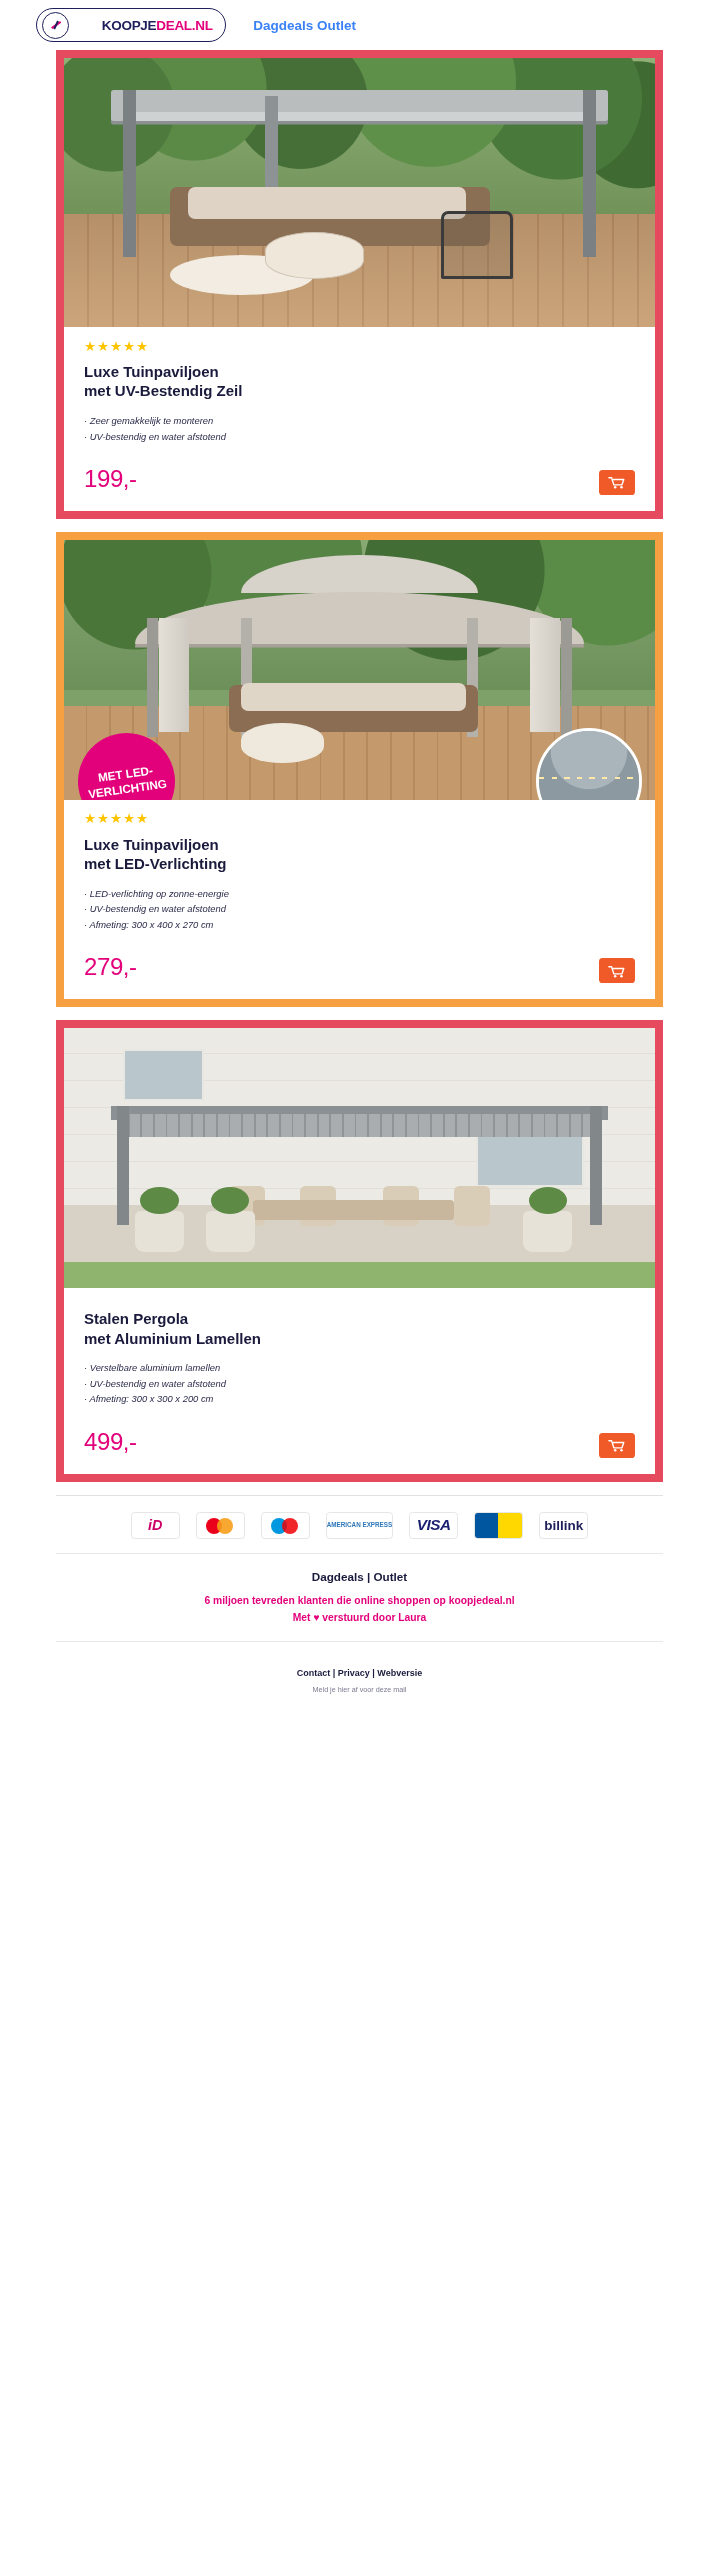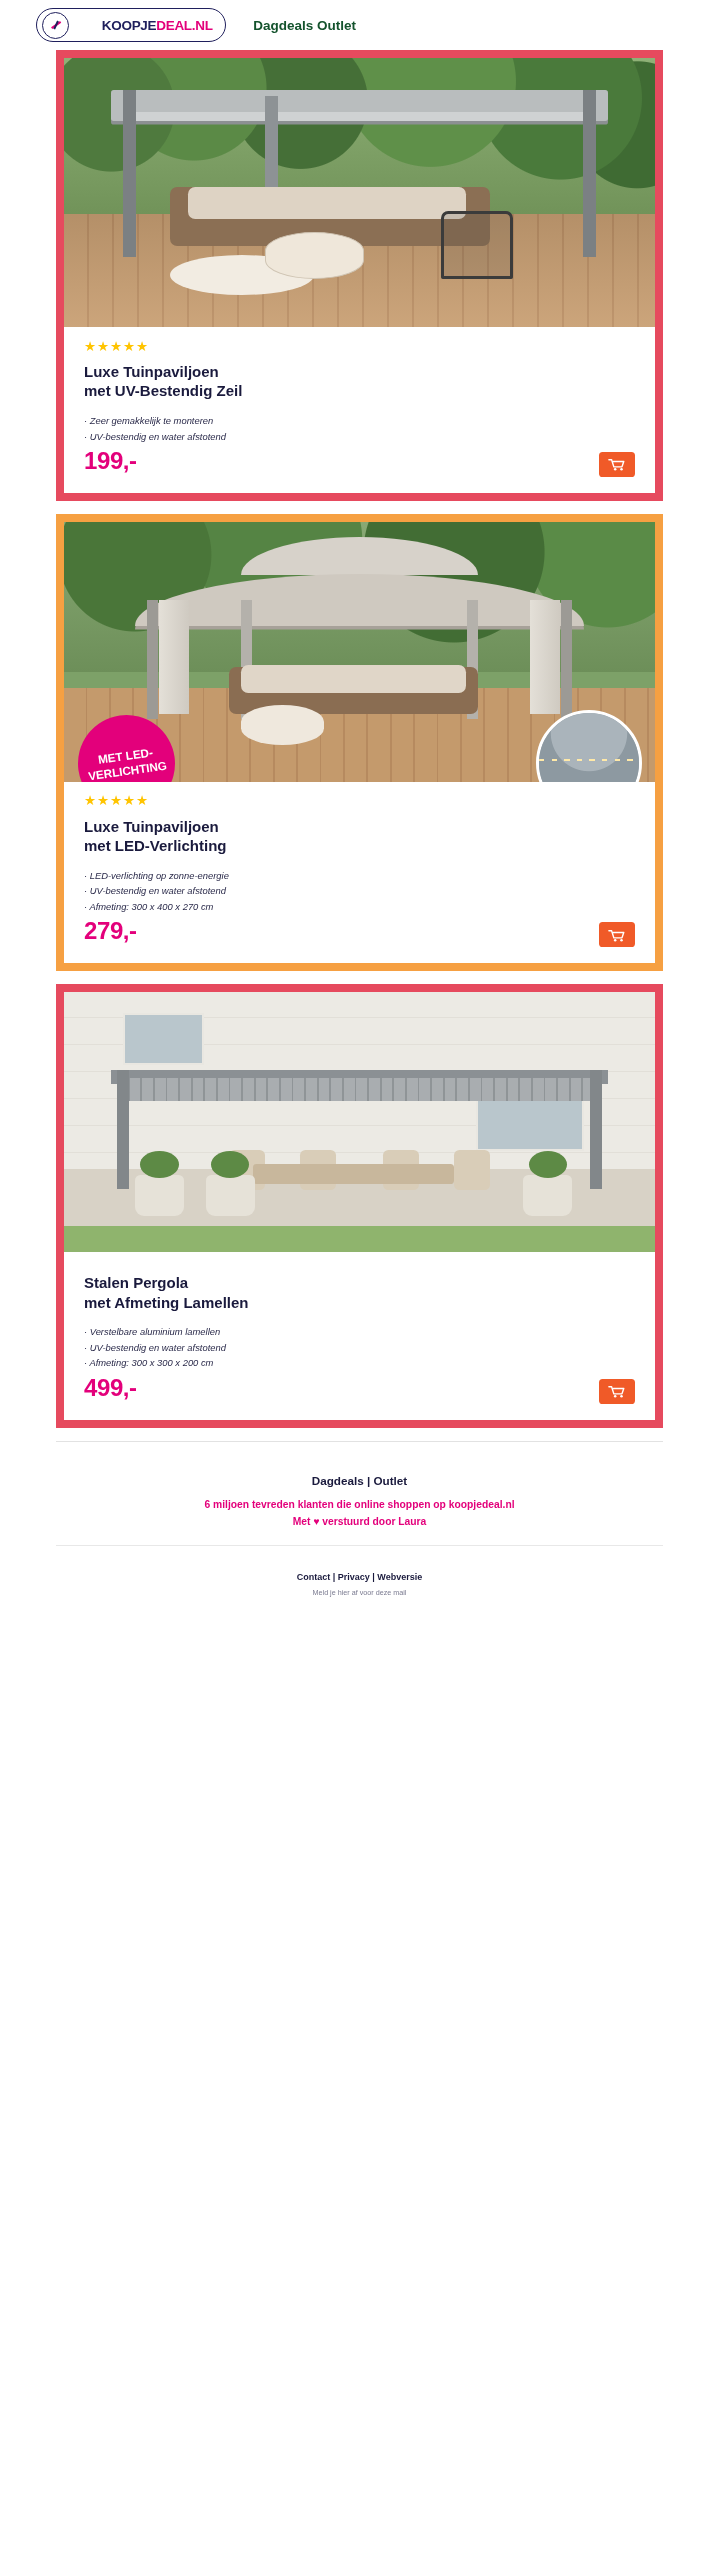--- a/index.html
+++ b/index.html
@@ -58,21 +58,21 @@
     font-size: 13.5px;
     font-weight: bold;
     letter-spacing: -0.3px;
     color: #1f1f5c;
     padding-left: 27px;
   }
   .logo-text .pink { color: #e3007b; }
   .header-title {
     font-size: 13.5px;
     font-weight: bold;
-    color: #14532d;
+    color: #3b82f6;
   }
 
   
   .card {
     margin: 0 56px 12.6px 56px;
     border: 8px solid #e64a5e;
     background: #fff;
   }
   .card.orange { border-color: #f6a042; }
   .card-photo {
@@ -92,23 +92,23 @@
     color: #1a1a3d;
   }
   .bullets {
     margin-top: 12.6px;
     font-size: 9.4px;
     line-height: 1.65;
     font-style: italic;
     color: #2a2a4a;
   }
   .price {
-    margin-top: 3px;
+    margin-top: 21px;
     font-size: 24px;
-    font-weight: bold;
+    font-weight: normal;
     color: #e3007b;
     letter-spacing: -0.4px;
   }
   .cta {
     position: absolute;
     right: 20px;
     bottom: 16px;
     width: 36px; height: 25px;
     background: #f05a28;
     border-radius: 3.6px;
@@ -423,39 +423,54 @@
         <div class="s3-table"></div>
         <div class="s3-plant s3-pl1"></div>
         <div class="s3-plant s3-pl2"></div>
         <div class="s3-plant s3-pl3"></div>
       </div>
     </div>
     <div class="card-body">
       <div class="stars"></div>
       <div class="prod-title">
         <span>Stalen Pergola</span><br>
-        <span>met Afmeting Lamellen</span>
+        <span>met Aluminium Lamellen</span>
       </div>
       <div class="bullets">
         <div>· Verstelbare aluminium lamellen</div>
         <div>· UV-bestendig en water afstotend</div>
         <div>· Afmeting: 300 x 300 x 200 cm</div>
       </div>
       <div class="price">499,-</div>
       <div class="cta">
         <svg width="18" height="14.4" viewBox="0 0 20 16" aria-hidden="true">
           <path d="M1 3 h3 l2.5 8 h9 l2-6 H6" fill="none" stroke="#fff" stroke-width="1.6" stroke-linecap="round" stroke-linejoin="round"></path>
           <circle cx="8" cy="13.5" r="1.4" fill="#fff"></circle>
           <circle cx="15" cy="13.5" r="1.4" fill="#fff"></circle>
         </svg>
       </div>
     </div>
   </div>
 
   <div class="footer">
+    <div class="pay-row">
+      <div class="pay pay-ideal">iD</div>
+      <div class="pay pay-mc">
+          <span class="mc-c1"></span>
+          <span class="mc-c2"></span>
+        </div>
+      <div class="pay pay-mc pay-maestro">
+          <span class="mc-c1"></span>
+          <span class="mc-c2"></span>
+        </div>
+      <div class="pay pay-amex">AMERICAN EXPRESS</div>
+      <div class="pay pay-visa">VISA</div>
+      <div class="pay pay-bcmc"></div>
+      <div class="pay pay-billink">billink</div>
+    </div>
     <div class="footer-title">Dagdeals | Outlet</div>
     <div class="footer-line">
       <div>6 miljoen tevreden klanten die online shoppen op koopjedeal.nl</div>
       <div>Met ♥ verstuurd door Laura</div>
     </div>
     <div class="footer-rule"></div>
     <div class="footer-links">Contact | Privacy | Webversie</div>
     <div class="footer-sub">Meld je hier af voor deze mail</div>
   </div>
 

